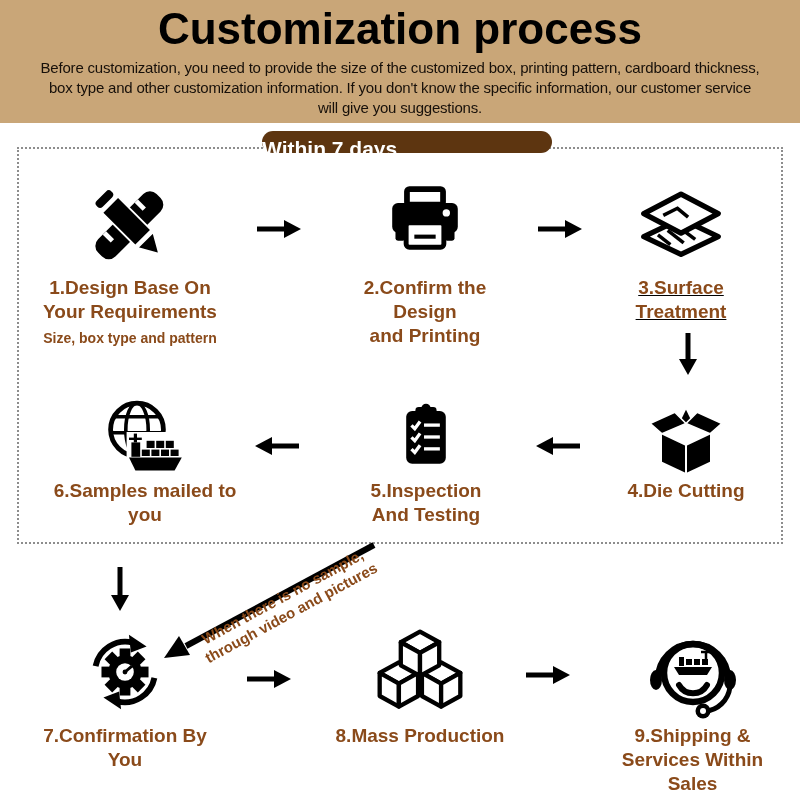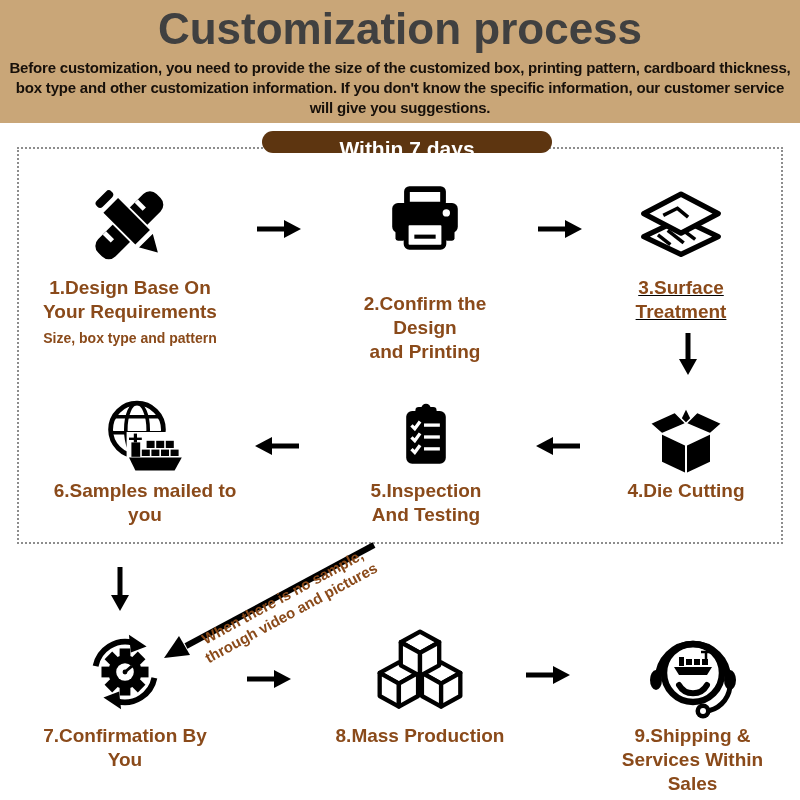--- a/index.html
+++ b/index.html
@@ -2,31 +2,31 @@
 <html><head>
 <meta charset="utf-8">
 <style>
   html,body{margin:0;padding:0;}
   body{font-family:"Liberation Sans", sans-serif; background:#ffffff;}
   .canvas{position:relative;width:800px;height:800px;background:#ffffff;overflow:hidden;}
 
   
   .banner{position:absolute;left:0;top:0;width:800px;height:123px;background:#c9a678;}
   .banner h1{margin:0;padding-top:3px;text-align:center;font-size:44px;line-height:52px;
-    font-weight:bold;color:#404040;letter-spacing:0px;}
+    font-weight:bold;color:#000000;letter-spacing:0px;}
   .banner .desc{margin:3px auto 0;width:792px;text-align:center;font-size:15px;
-    font-weight:bold;color:#17100a;line-height:20px;letter-spacing:-0.2px;}
+    font-weight:normal;color:#17100a;line-height:20px;letter-spacing:-0.2px;}
 
   
   .process-box{position:absolute;left:17px;top:147px;width:762px;height:393px;
     border:2px dotted #8d8d8d;background:transparent;}
 
   
   .badge{position:absolute;left:262px;top:131px;width:290px;height:22px;background:#5d3510;
-    border-radius:18px;color:#ffffff;font-size:21px;font-weight:bold;text-align:center;
+    border-radius:18px;color:#ffffff;font-size:21px;font-weight:bold;text-align:left;
     line-height:35px;z-index:3;}
 
   
   .step{position:absolute;display:flex;flex-direction:column;align-items:center;}
   .icon-box{display:flex;align-items:center;justify-content:center;}
   .step-label{font-size:19px;font-weight:bold;color:#8a4a1a;text-align:center;line-height:24px;}
   .step-note{font-size:14px;font-weight:bold;color:#8a4a1a;text-align:center;line-height:17px;margin-top:6px;}
 
   .arrow{position:absolute;}
   .flip{transform:scaleX(-1);}
@@ -76,21 +76,21 @@
     <div class="step-note">Size, box type and pattern</div>
   </div>
 
   <div class="arrow" style="left:255px;top:217px;">
     <svg width="46" height="24" viewBox="0 0 46 24">
       <line x1="2" y1="12" x2="31" y2="12" stroke="#000" stroke-width="5"></line>
       <polygon points="29,3 46,12 29,21" fill="#000"></polygon>
     </svg>
   </div>
 
-  <div class="step" style="left:330px;top:176px;width:190px;gap:16px;">
+  <div class="step" style="left:330px;top:176px;width:190px;">
     <div class="icon-box" style="height:100px;">
       <svg width="82" height="84" viewBox="0 0 100 100">
         <rect x="28" y="5" width="44" height="19" rx="3" fill="#fff" stroke="#000" stroke-width="7"></rect>
         <rect x="14" y="50" width="12" height="18" rx="3" fill="#000"></rect>
         <rect x="74" y="50" width="12" height="18" rx="3" fill="#000"></rect>
         <rect x="10" y="22" width="80" height="36" rx="7" fill="#000"></rect>
         <circle cx="76" cy="34" r="4.5" fill="#fff"></circle>
         <rect x="27" y="46" width="46" height="30" rx="4" fill="#fff" stroke="#000" stroke-width="6"></rect>
         <line x1="37" y1="63" x2="63" y2="63" stroke="#000" stroke-width="5"></line>
       </svg>

